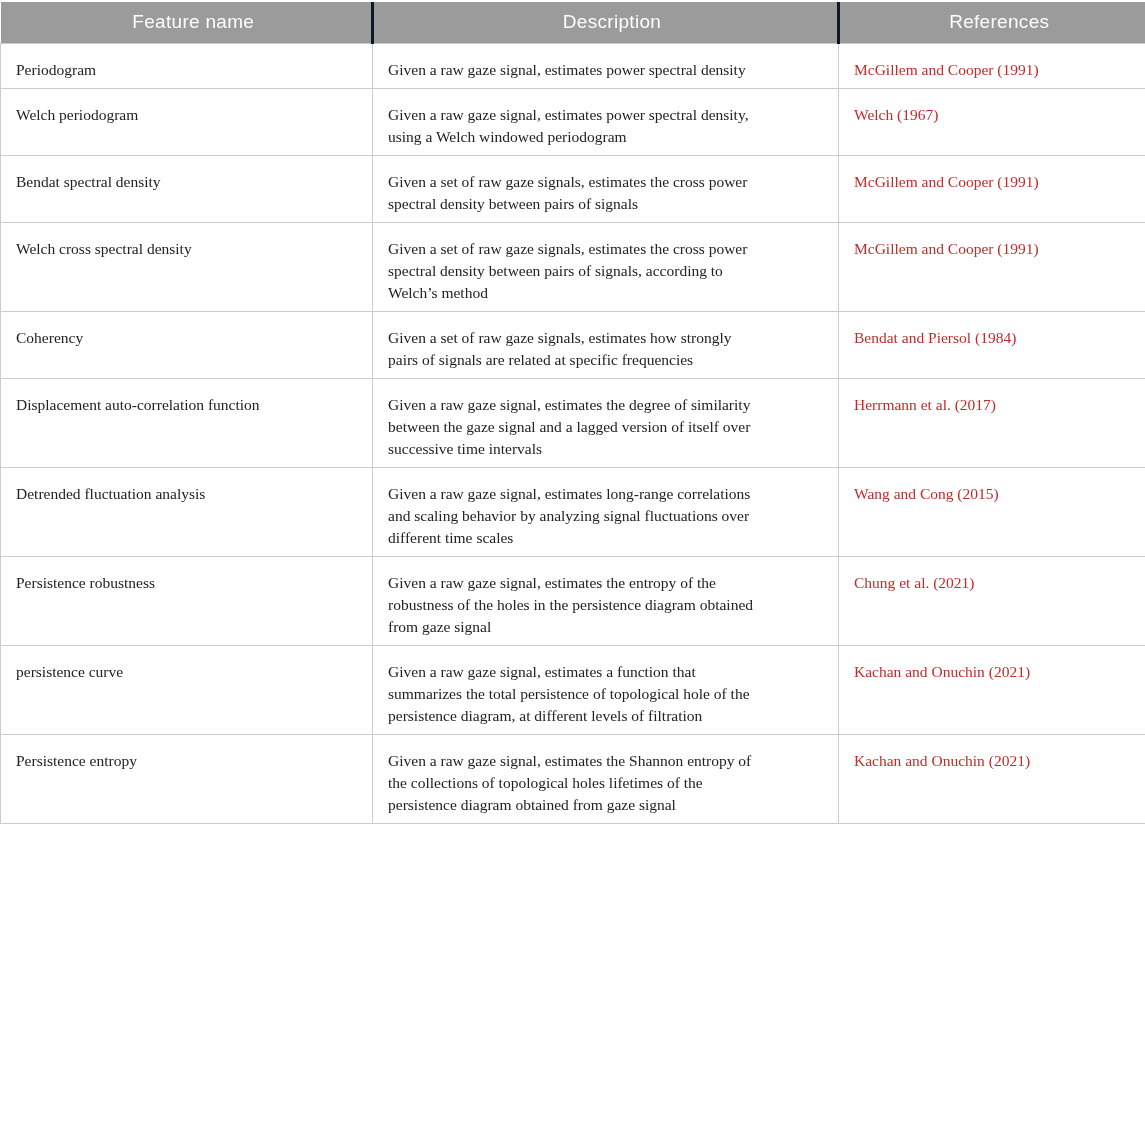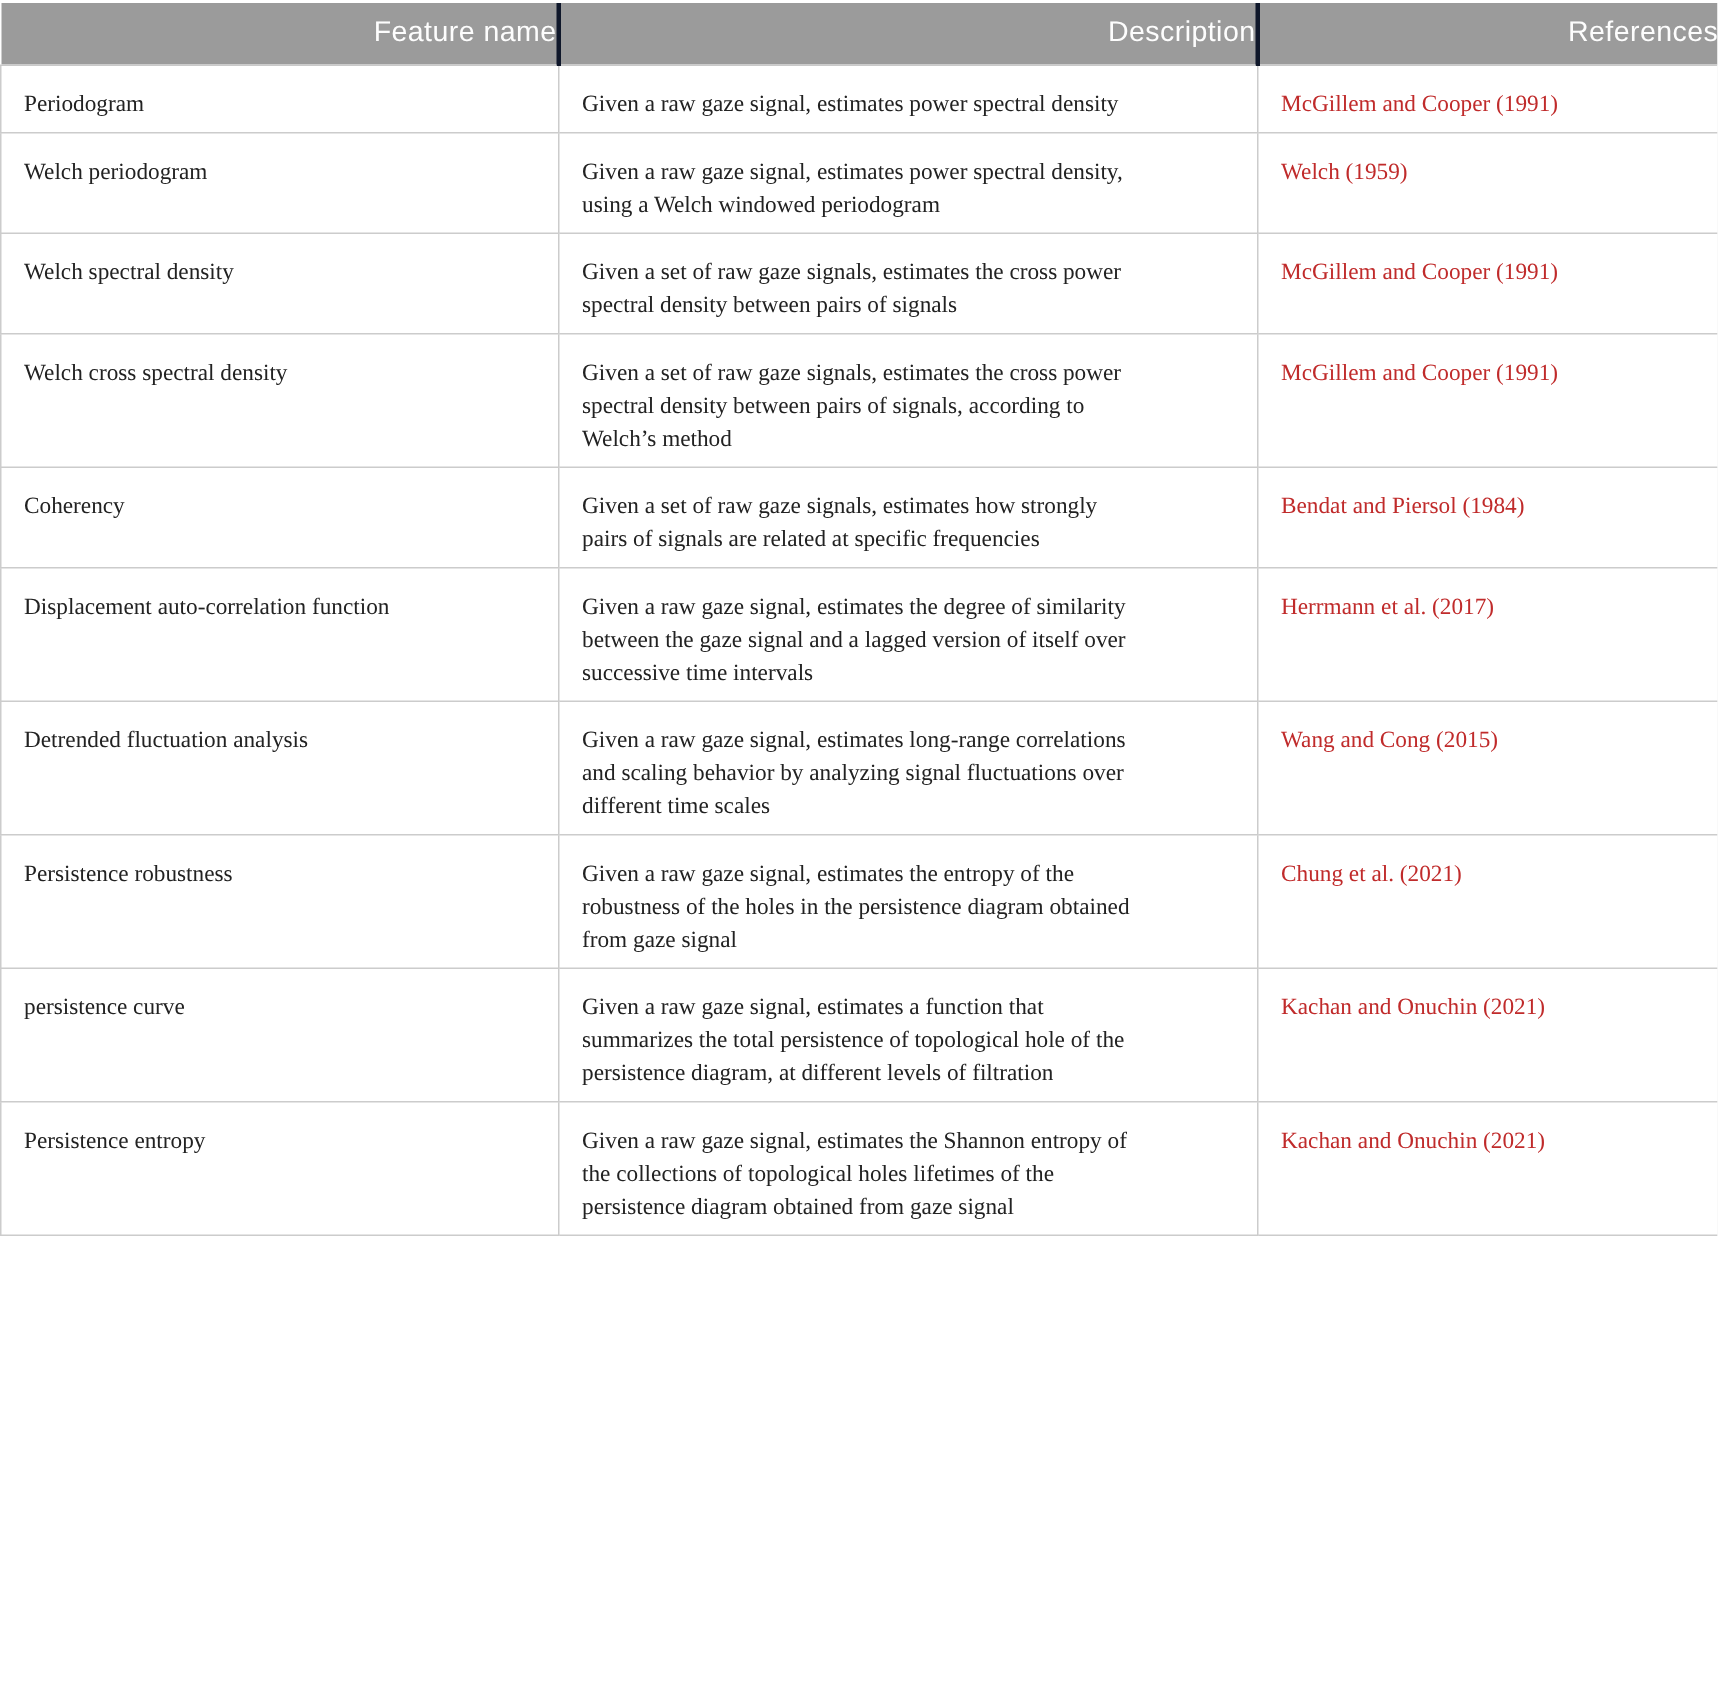--- a/index.html
+++ b/index.html
@@ -23,21 +23,21 @@
   col.c-desc { width: 466px; }
   col.c-ref { width: 307px; }
 
   thead th {
     background: #9b9b9b;
     color: #fdfdfd;
     font-family: "Liberation Sans", "DejaVu Sans", sans-serif;
     font-size: 19px;
     font-weight: 400;
     letter-spacing: 0.3px;
-    text-align: right;
+    text-align: center;
     height: 41px;
     padding: 0 0 0 15px;
     vertical-align: middle;
     border-bottom: 1px solid #c9c9c9;
   }
   thead th + th {
     border-left: 3px solid #0f172a;
     padding-left: 13px;
   }
 
@@ -92,27 +92,27 @@
   </tr>
 
   <tr>
     <td class="feature-cell">
       <span>Welch periodogram</span>
     </td>
     <td class="desc-cell">
       <span>Given a raw gaze signal, estimates power spectral density, using a Welch windowed periodogram</span>
     </td>
     <td class="ref-cell">
-      <a class="ref-link">Welch (1959)</a>
-    </td>
-  </tr>
-
-  <tr>
-    <td class="feature-cell">
-      <span>Welch spectral density</span>
+      <a class="ref-link">Welch (1967)</a>
+    </td>
+  </tr>
+
+  <tr>
+    <td class="feature-cell">
+      <span>Bendat spectral density</span>
     </td>
     <td class="desc-cell">
       <span>Given a set of raw gaze signals, estimates the cross power spectral density between pairs of signals</span>
     </td>
     <td class="ref-cell">
       <a class="ref-link">McGillem and Cooper (1991)</a>
     </td>
   </tr>
 
   <tr>

